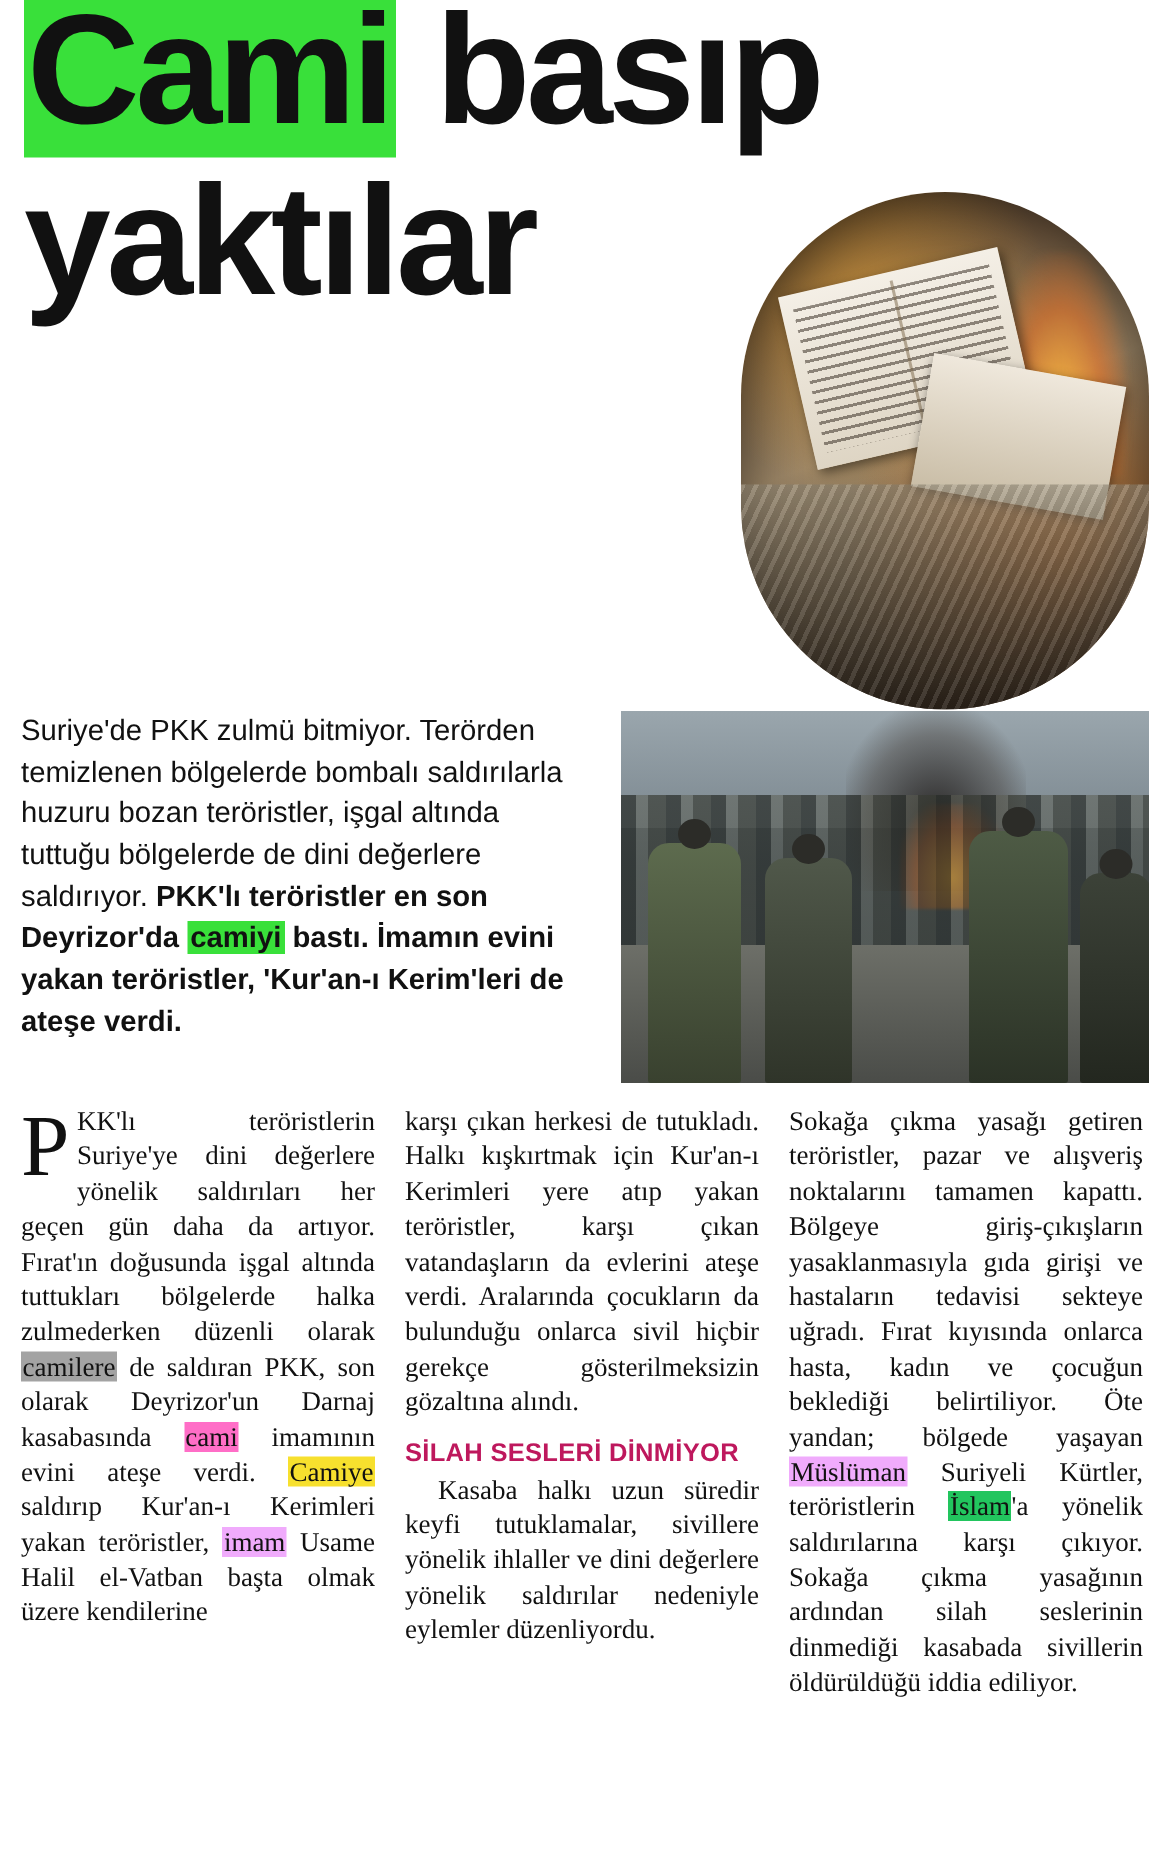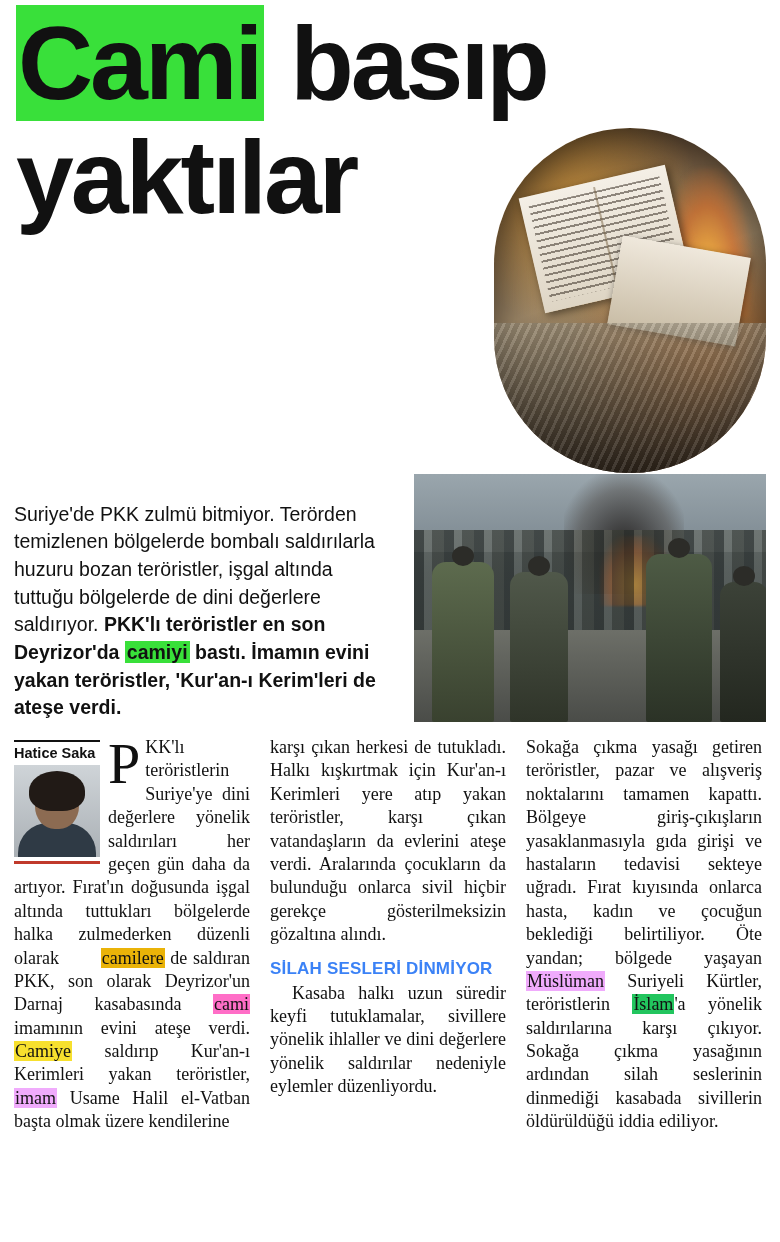--- a/index.html
+++ b/index.html
@@ -16,21 +16,21 @@
   .page {
     position: relative;
     width: 780px;
     height: 1242px;
     padding: 0 14px;
   }
 
   
   .headline {
     position: relative;
-    padding-top: 16px;
+    padding-top: 0;
     height: 470px;
   }
   .hl-line {
     font-family: "Liberation Sans", sans-serif;
     font-weight: bold;
     letter-spacing: -3px;
     line-height: 0.92;
     color: #111111;
     white-space: nowrap;
   }
@@ -113,21 +113,20 @@
       repeating-linear-gradient(115deg, rgba(255,255,255,0.10) 0 3px, rgba(0,0,0,0.10) 3px 8px),
       linear-gradient(180deg, rgba(160,150,130,0.55) 0%, rgba(40,32,24,0.9) 100%);
   }
 
   
   .lead-wrap {
     position: relative;
     display: flex;
     gap: 28px;
     margin-top: 4px;
-    align-items: flex-end;
   }
   .lead {
     width: 380px;
     font-family: "Liberation Sans", sans-serif;
     font-size: 19.5px;
     line-height: 1.42;
     color: #111;
   }
   .lead b { font-weight: bold; }
   .hl-green { background: #39e03a; padding: 0 2px; }
@@ -264,24 +263,24 @@
     margin-top: 4px;
   }
 
   .subhead {
     font-family: "Liberation Sans", sans-serif;
     font-weight: bold;
     font-size: 17px;
     line-height: 1.12;
     letter-spacing: 0.2px;
     margin: 12px 0 4px 0;
-    color: #3b82f6;
-  }
-
-  .hi-orange { background: #eab308; padding: 0 1px; margin-left: 36px; }
+    color: #be185d;
+  }
+
+  .hi-orange { background: #a3a3a3; padding: 0 1px; }
   .hi-pink { background: #ff6ec7; padding: 0 1px; }
   .hi-yellow { background: #f7e02e; padding: 0 1px; }
   .hi-ltgreen { background: #f0abfc; padding: 0 1px; }
   .hi-orange2 { background: #22c55e; padding: 0 1px; }
   .indent { text-indent: 22px; }
 </style>
 </head>
 <body>
 
 <div class="page">
@@ -314,29 +313,20 @@
       <div class="fig f1"></div>
       <div class="fig f2"></div>
       <div class="fig f3"></div>
       <div class="fig f4"></div>
     </div>
   </div>
 
   <div class="columns">
 
     <div class="col">
-      <div class="byline">
-        <div class="byline-name">Hatice Saka</div>
-        <div class="byline-photo">
-          <div class="body"></div>
-          <div class="face"></div>
-          <div class="hair"></div>
-        </div>
-        <div class="byline-rule"></div>
-      </div>
       <p class="dropcap"><span>PKK'lı teröristlerin Suriye'ye dini değerlere yönelik saldırıları her geçen gün daha da artıyor. Fırat'ın doğusunda işgal altında tuttukları bölgelerde halka zulmederken düzenli olarak </span><span class="hi-orange">camilere</span><span> de saldıran PKK, son olarak Deyrizor'un Darnaj kasabasında </span><span class="hi-pink">cami</span><span> imamının evini ateşe verdi. </span><span class="hi-yellow">Camiye</span><span> saldırıp Kur'an-ı Kerimleri yakan teröristler, </span><span class="hi-ltgreen">imam</span><span> Usame Halil el-Vatban başta olmak üzere kendilerine</span></p>
     </div>
 
     <div class="col">
       <p>karşı çıkan herkesi de tutukladı. Halkı kışkırtmak için Kur'an-ı Kerimleri yere atıp yakan teröristler, karşı çıkan vatandaşların da evlerini ateşe verdi. Aralarında çocukların da bulunduğu onlarca sivil hiçbir gerekçe gösterilmeksizin gözaltına alındı.</p>
       <div class="subhead">SİLAH SESLERİ DİNMİYOR</div>
       <p class="indent">Kasaba halkı uzun süredir keyfi tutuklamalar, sivillere yönelik ihlaller ve dini değerlere yönelik saldırılar nedeniyle eylemler düzenliyordu.</p>
     </div>
 
     <div class="col">

